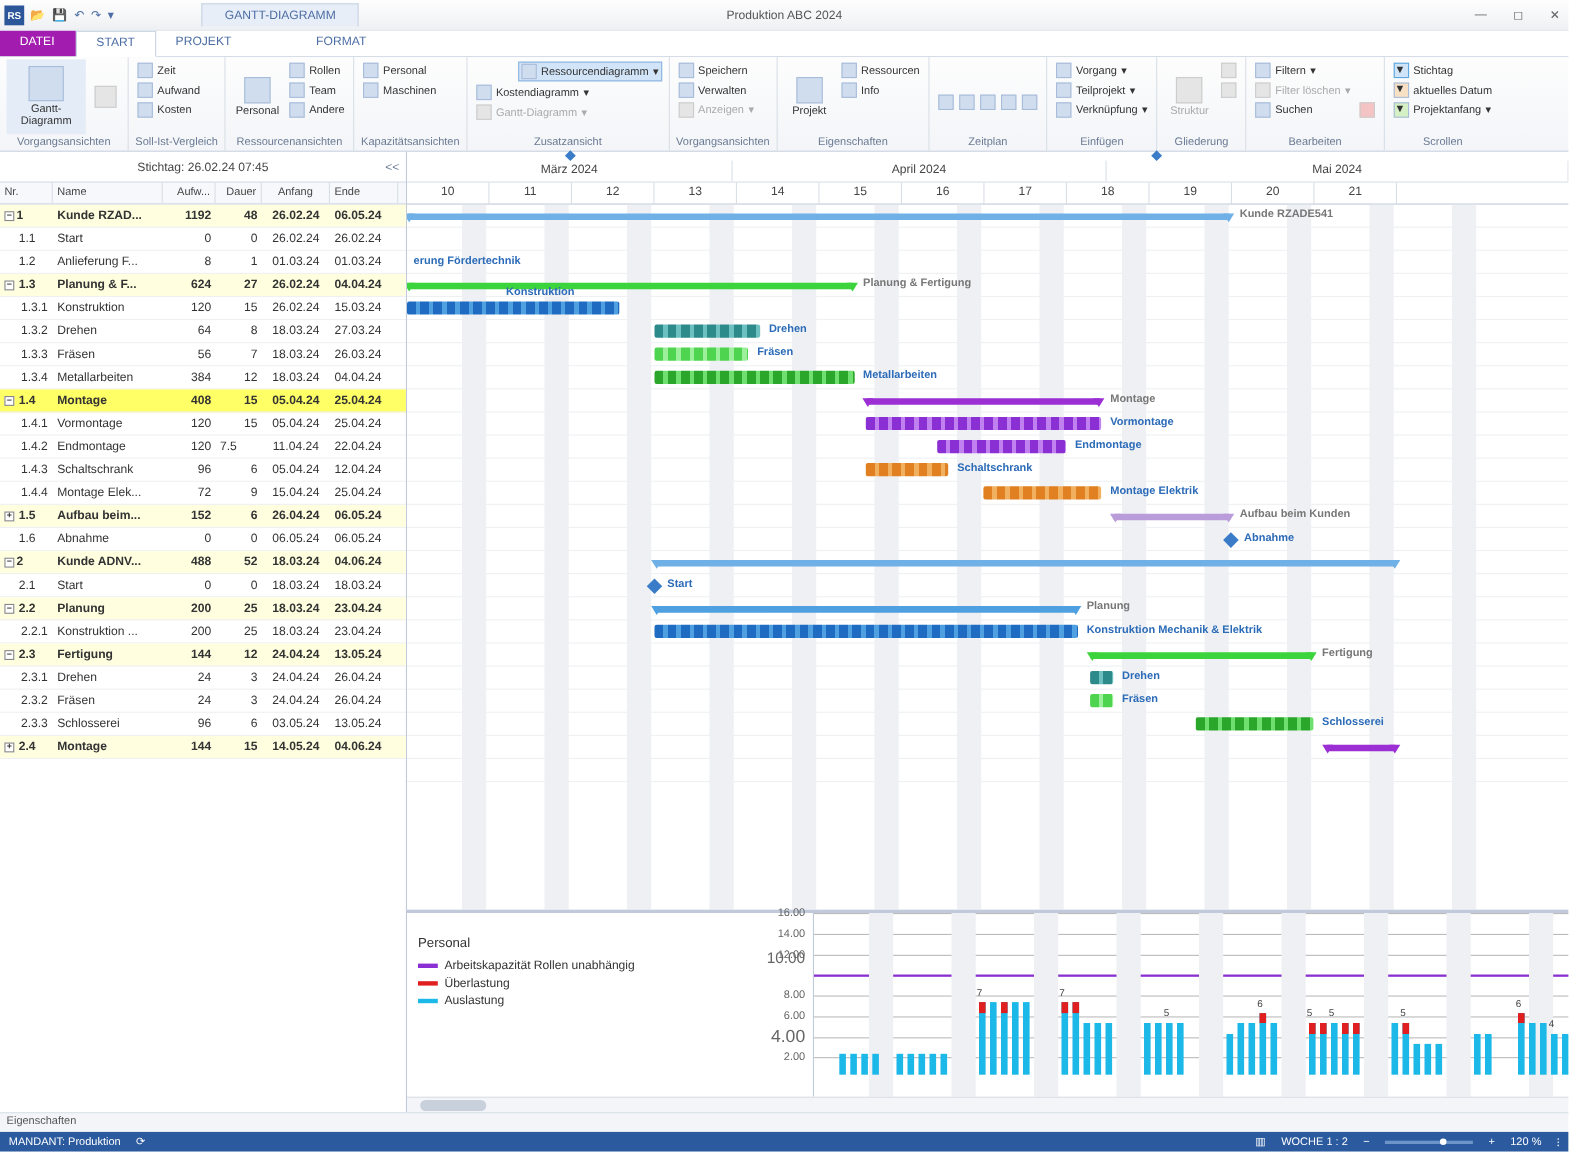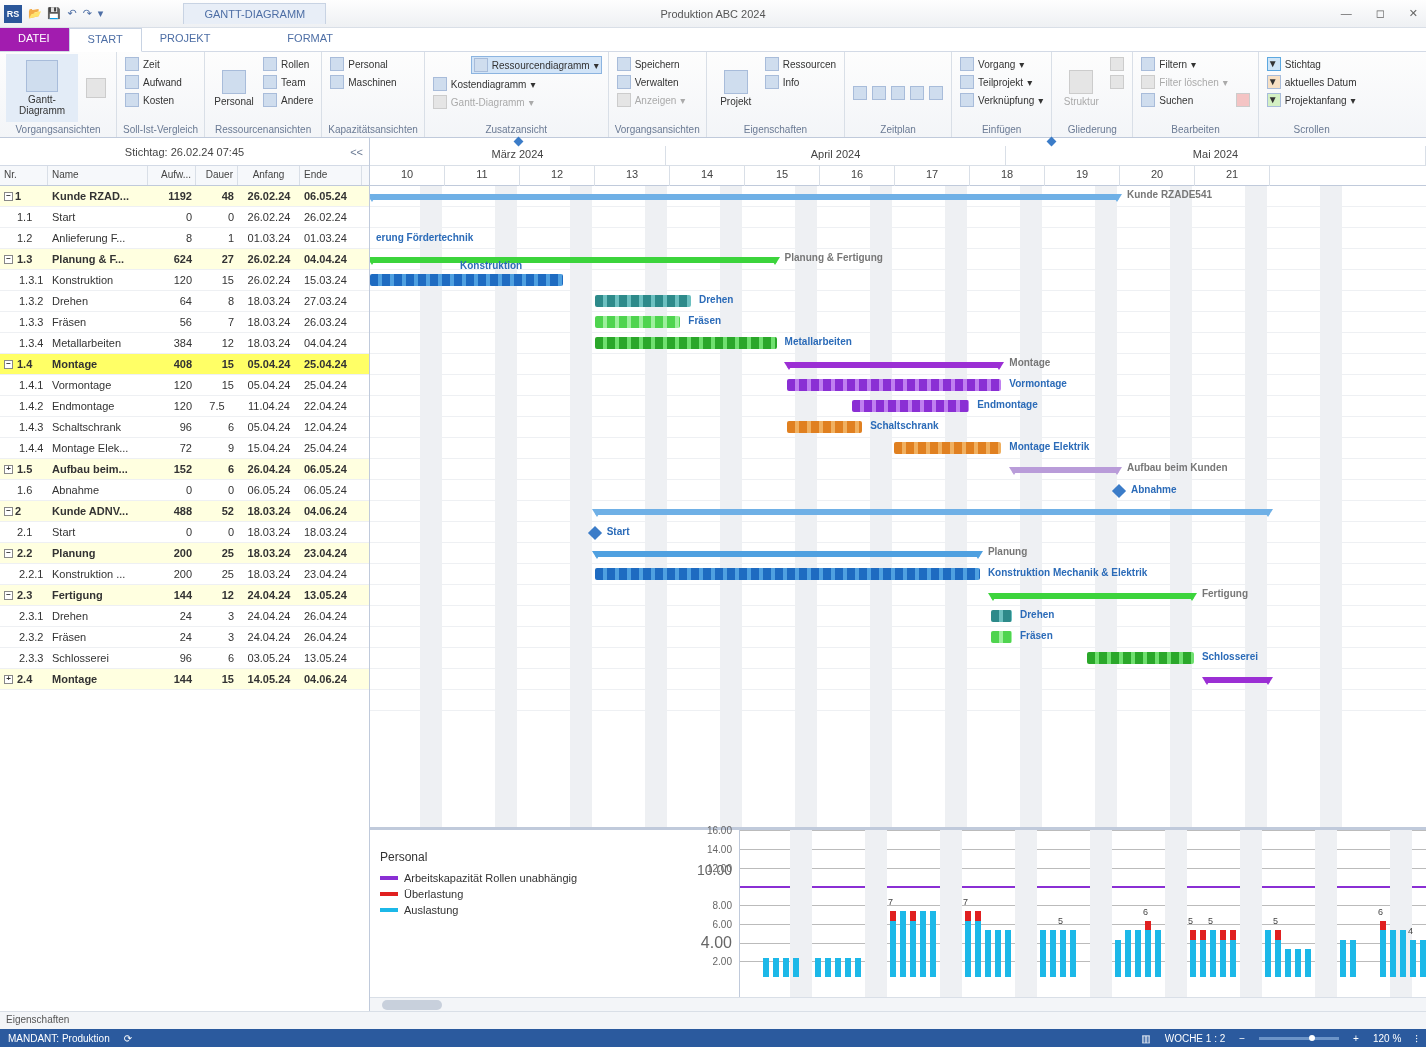--- a/index.html
+++ b/index.html
@@ -469,21 +469,21 @@
           <div class="c-anf">05.04.24</div>
           <div class="c-ende">25.04.24</div>
         </div>
         <div class="trow">
           <div class="c-nr">
             <span style="width:9px;display:inline-block"></span>
             <span style="padding-left:4px">1.4.2</span>
           </div>
           <div class="c-name">Endmontage</div>
           <div class="c-aufw" style="text-align:right">120</div>
-          <div class="c-dauer" style="text-align:center">7.5</div>
+          <div class="c-dauer" style="text-align:left">7.5</div>
           <div class="c-anf">11.04.24</div>
           <div class="c-ende">22.04.24</div>
         </div>
         <div class="trow">
           <div class="c-nr">
             <span style="width:9px;display:inline-block"></span>
             <span style="padding-left:4px">1.4.3</span>
           </div>
           <div class="c-name">Schaltschrank</div>
           <div class="c-aufw" style="text-align:right">96</div>

